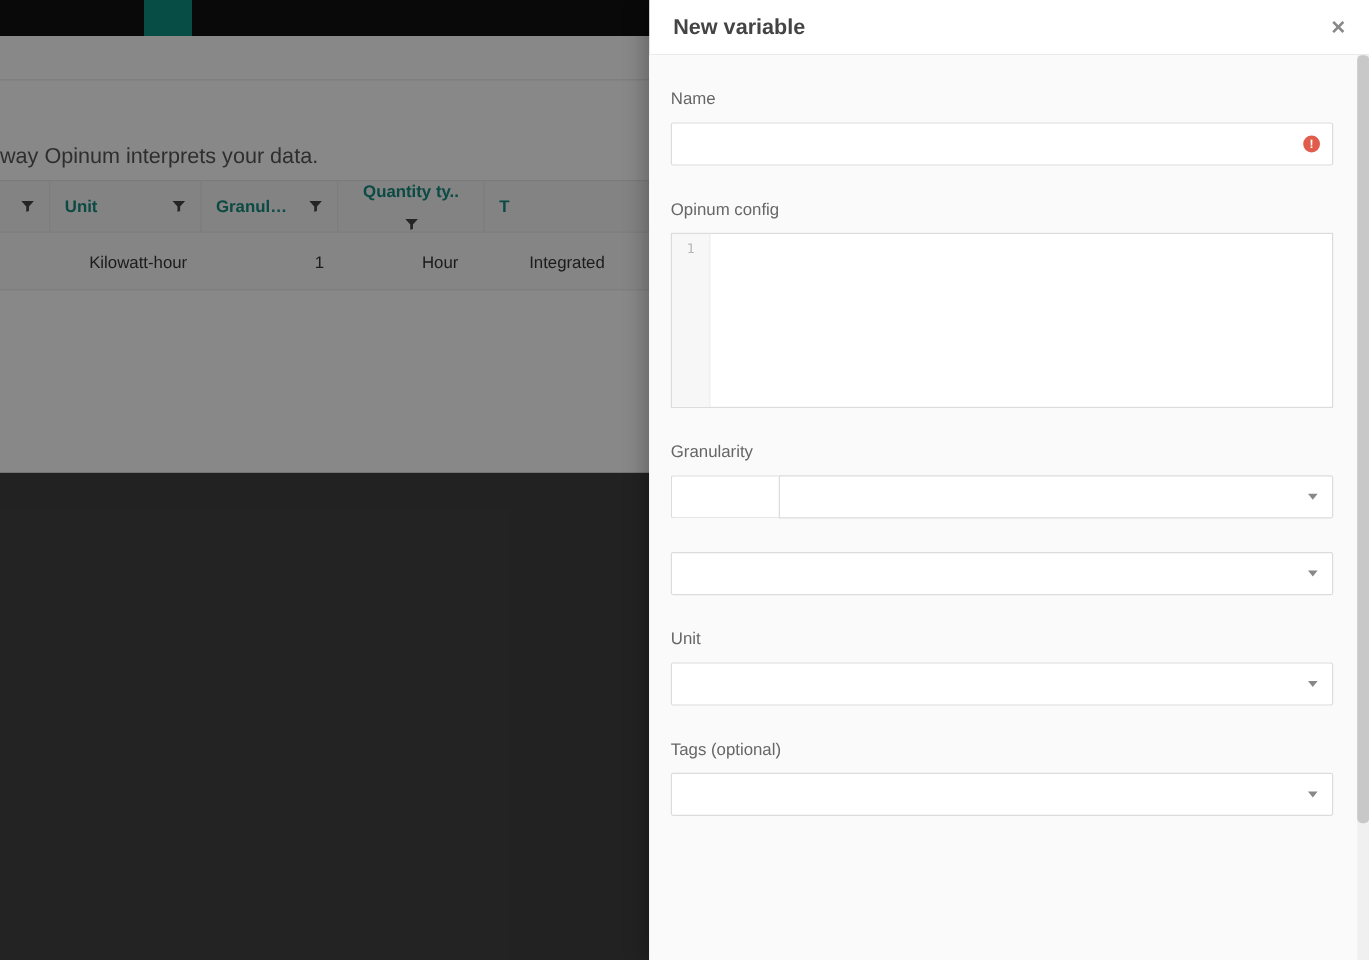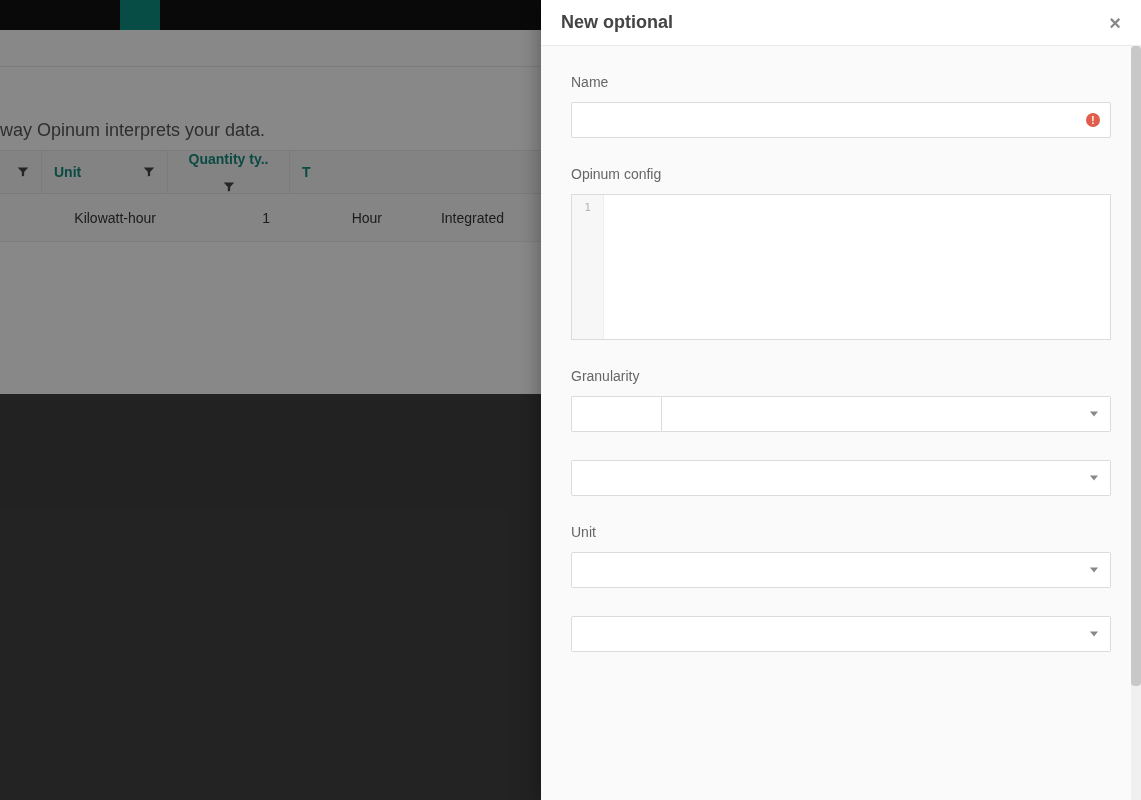--- a/index.html
+++ b/index.html
@@ -29,21 +29,21 @@
   .col5 { width:120px; }
 
   
   .overlay { position:absolute; inset:0; background: rgba(0,0,0,0.45); }
 
   
   .panel { position:absolute; top:0; right:0; width:600px; height:800px; background:#fff; box-shadow: -4px 0 16px rgba(0,0,0,0.25); display:flex; flex-direction:column; }
   .panel-header { height:46px; padding: 0 20px; display:flex; align-items:center; justify-content:space-between; border-bottom:1px solid #eaeaea; }
   .panel-header h2 { font-size:18px; font-weight:600; color:#444; }
   .panel-header .close { font-size:20px; color:#888; cursor:pointer; font-weight:bold; line-height:1; }
-  .panel-body { flex:1; overflow-y:auto; padding: 28px 30px 40px 30px; background:#fafafa; }
+  .panel-body { flex:1; overflow-y:auto; padding: 28px 30px 40px 18px; background:#fafafa; }
   .panel-scrollbar { position:absolute; top:46px; right:0; width:10px; height:754px; background:#f0f0f0; }
   .panel-scrollbar .thumb { position:absolute; top:0; left:0; right:0; height:640px; background:#c8c8c8; border-radius:4px; }
 
   .field { margin-bottom: 28px; }
   .field-label { font-size:14px; color:#666; margin-bottom:12px; display:block; }
   .control { position:relative; width:100%; height:36px; background:#fff; border:1px solid #dcdcdc; border-radius:2px; display:flex; align-items:center; padding:0 12px; font-size:14px; color:#444; }
   .control input { border:none; outline:none; width:100%; font-size:14px; background:transparent; }
   .control .caret { position:absolute; right:12px; top:50%; transform:translateY(-50%); width:0;height:0;border-left:4px solid transparent;border-right:4px solid transparent;border-top:5px solid #888; }
   .name-field .error-dot { position:absolute; right:10px; top:50%; transform:translateY(-50%); width:14px; height:14px; background:#e05c4b; border-radius:50%; display:flex; align-items:center; justify-content:center; color:#fff; font-size:10px; font-weight:bold; }
 
@@ -79,20 +79,28 @@
       <div class="th col0">
         <span></span>
         <span class="filter-lead">
           <svg viewBox="0 0 16 16">
               <path fill="#444" d="M1 2h14l-5.5 6v5l-3 1v-6z"></path>
             </svg>
         </span>
       </div>
       <div class="th col1">
         <span>Unit</span>
+        <span class="filter">
+          <svg viewBox="0 0 16 16">
+              <path fill="#444" d="M1 2h14l-5.5 6v5l-3 1v-6z"></path>
+            </svg>
+        </span>
+      </div>
+      <div class="th col2">
+        <span>Granul…</span>
         <span class="filter">
           <svg viewBox="0 0 16 16">
               <path fill="#444" d="M1 2h14l-5.5 6v5l-3 1v-6z"></path>
             </svg>
         </span>
       </div>
       <div class="th col4">
         <span>Quantity ty..</span>
         <span class="filter">
           <svg viewBox="0 0 16 16">
@@ -112,21 +120,21 @@
       <div class="td col4">Integrated</div>
       <div class="td col5"><span class="link">Ca</span></div>
     </div>
   </div>
 </div>
 
 <div class="overlay"></div>
 
 <div class="panel">
   <div class="panel-header">
-    <h2>New optional</h2>
+    <h2>New variable</h2>
     <span class="close">×</span>
   </div>
 
   <div class="panel-body">
 
     <div class="field">
       <label class="field-label">Name</label>
       <div class="control name-field">
         <input type="text" value="" style="">
         <span class="error-dot">
@@ -168,20 +176,21 @@
 
     <div class="field">
       <label class="field-label">Unit</label>
       <div class="control">
         <span></span>
         <span class="caret"></span>
       </div>
     </div>
 
     <div class="field" style="margin-bottom:10px;">
+      <label class="field-label">Tags (optional)</label>
       <div class="control">
         <span></span>
         <span class="caret"></span>
       </div>
     </div>
 
   </div>
 
   <div class="panel-scrollbar">
     <div class="thumb"></div>

